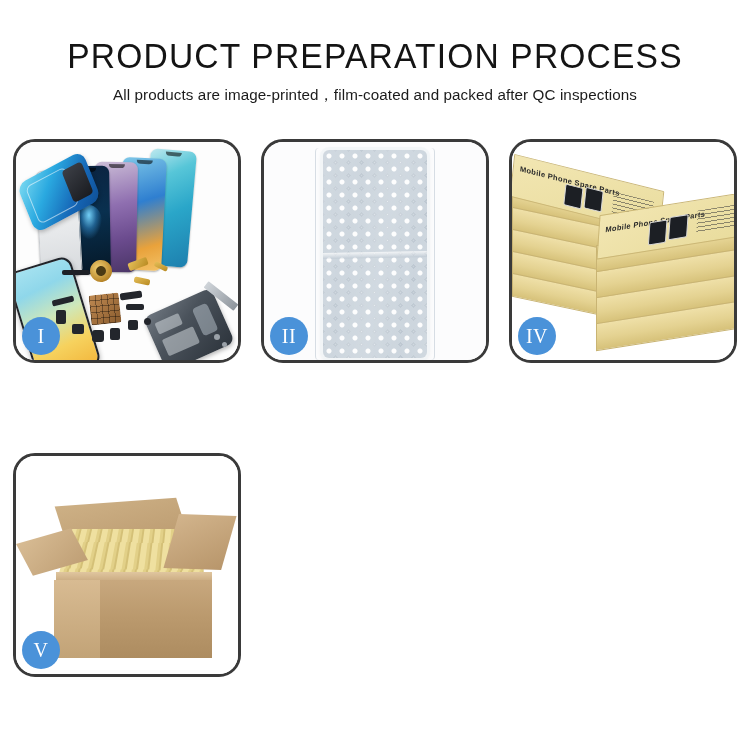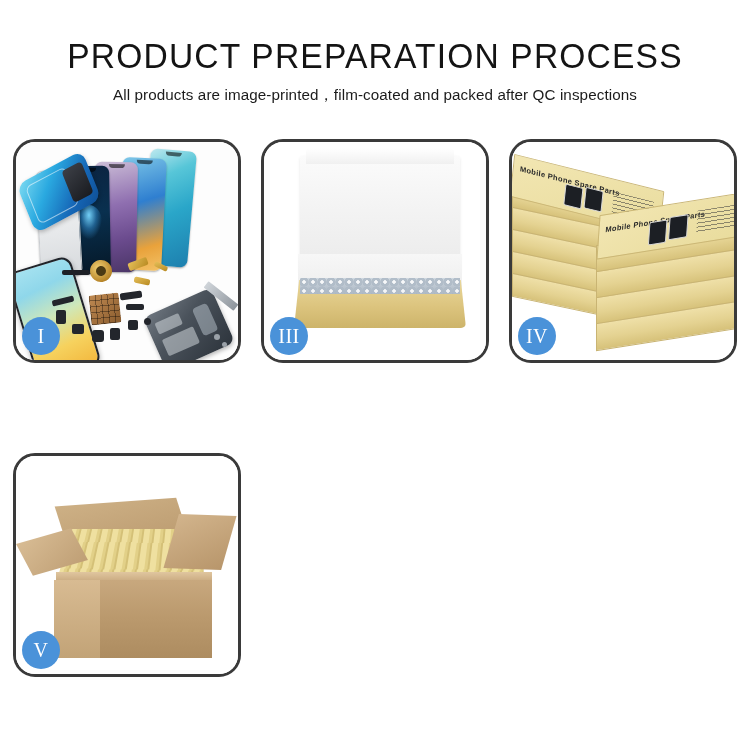--- a/index.html
+++ b/index.html
@@ -397,31 +397,29 @@
       <span class="part dark" style="left:112px; top:178px; width:10px; height:10px;"></span>
       <span class="part circ" style="left:128px; top:176px; width:7px; height:7px; background:#23262c;"></span>
       <span class="part circ" style="left:198px; top:192px; width:6px; height:6px; background:#9aa1a8;"></span>
       <span class="part circ" style="left:206px; top:200px; width:5px; height:5px; background:#9aa1a8;"></span>
       <span class="part gold" style="left:138px; top:122px; width:14px; height:5px; transform:rotate(26deg);"></span>
 
       <div class="badge">I</div>
     </div>
   </div>
 
-
   <div class="panel">
     <div class="panel-stage">
-      <div class="b3-bg"></div>
-      <div class="foam-lid"></div>
-      <div class="foam-front"></div>
-      <div class="tray-inner"></div>
-      <div class="kraft-tray"></div>
-      <div class="badge">III</div>
+      <div class="bw-bg"></div>
+      <div class="bw-seam"></div>
+      <div class="bubble-sheet"></div>
+      <div class="badge">II</div>
     </div>
   </div>
+
 
   <div class="panel">
     <div class="panel-stage">
       <div class="b4-bg"></div>
 
       <div class="stack">
 
         <div class="sbox" style="left:2px;  top:36px; width:104px; height:22px; transform:skewY(12deg);"></div>
         <div class="sbox" style="left:2px;  top:58px; width:104px; height:22px; transform:skewY(12deg);"></div>
         <div class="sbox" style="left:2px;  top:80px; width:104px; height:22px; transform:skewY(12deg);"></div>

